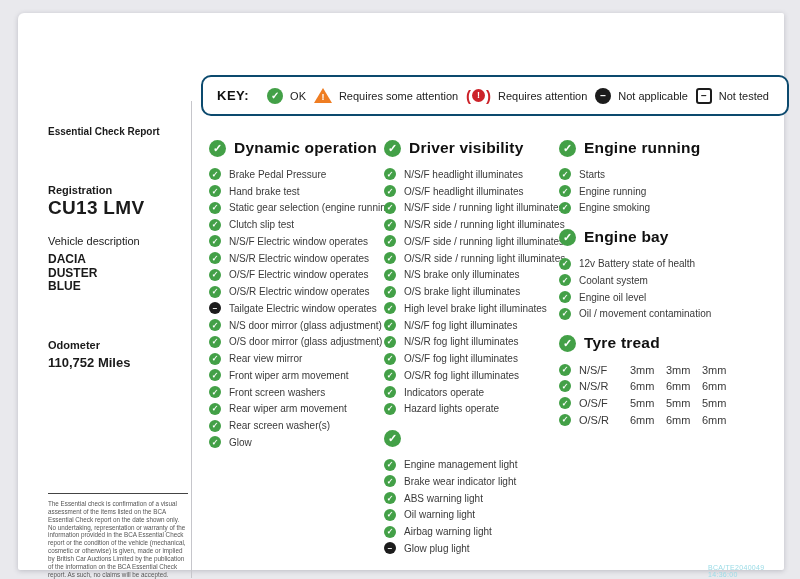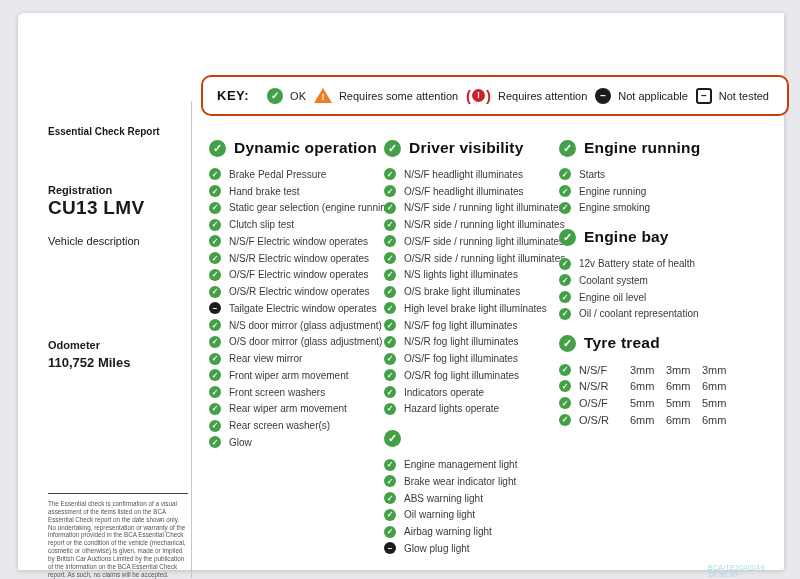--- a/index.html
+++ b/index.html
@@ -10,21 +10,21 @@
     -webkit-font-smoothing:antialiased;
   }
   .card{
     position:absolute;left:18px;top:13px;width:766px;height:557px;
     background:#ffffff;border-radius:6px 2px 2px 2px;
     box-shadow:0 1px 5px rgba(60,60,80,0.25);
   }
   
   .keybox{
     position:absolute;left:183px;top:62px;width:588px;height:41px;
-    border:2px solid #c2410c;border-radius:10px;background:#fff;
+    border:2px solid #0c4a6e;border-radius:10px;background:#fff;
     display:flex;align-items:center;justify-content:space-between;
     padding:0 18px 0 14px;box-sizing:border-box;
   }
   .key-label{font-weight:bold;font-size:13px;color:#111;letter-spacing:0.5px;}
   .key-item{display:flex;align-items:center;gap:7px;}
   .key-item .lbl{font-size:11px;color:#222;}
   
   .ic-ok{display:inline-flex;align-items:center;justify-content:center;
     background:#43a047;color:#fff;border-radius:50%;font-weight:bold;flex:0 0 auto;}
   .ic-na{display:inline-flex;align-items:center;justify-content:center;
@@ -104,20 +104,25 @@
           <span class="ic-nt">−</span>
           <span class="lbl">Not tested</span>
         </span>
       </span>
   </div>
 
   <div class="sb sb-title">Essential Check Report</div>
   <div class="sb sb-reg-label">Registration</div>
   <div class="sb sb-reg">CU13 LMV</div>
   <div class="sb sb-veh-label">Vehicle description</div>
+  <div class="sb sb-veh">
+      <div>DACIA</div>
+      <div>DUSTER</div>
+      <div>BLUE</div>
+    </div>
   <div class="sb sb-odo-label">Odometer</div>
   <div class="sb sb-odo">110,752 Miles</div>
   <div class="sb-rule"></div>
   <div class="sb sb-disclaimer">The Essential check is confirmation of a visual assessment of the items listed on the BCA Essential Check report on the date shown only. No undertaking, representation or warranty of the information provided in the BCA Essential Check report or the condition of the vehicle (mechanical, cosmetic or otherwise) is given, made or implied by British Car Auctions Limited by the publication of the information on the BCA Essential Check report. As such, no claims will be accepted.</div>
 
   <div class="vdivider"></div>
 
   <div class="col" id="col1">
       <div class="sec">
         <div class="sec-header">
@@ -219,21 +224,21 @@
         <div class="item">
           <span class="ic-ok sz-sm">✓</span>
           <span class="lbl">O/S/F side / running light illuminates</span>
         </div>
         <div class="item">
           <span class="ic-ok sz-sm">✓</span>
           <span class="lbl">O/S/R side / running light illuminates</span>
         </div>
         <div class="item">
           <span class="ic-ok sz-sm">✓</span>
-          <span class="lbl">N/S lights light illuminates</span>
+          <span class="lbl">N/S brake only illuminates</span>
         </div>
         <div class="item">
           <span class="ic-ok sz-sm">✓</span>
           <span class="lbl">O/S brake light illuminates</span>
         </div>
         <div class="item">
           <span class="ic-ok sz-sm">✓</span>
           <span class="lbl">High level brake light illuminates</span>
         </div>
         <div class="item">
@@ -322,21 +327,21 @@
         <div class="item">
           <span class="ic-ok sz-sm">✓</span>
           <span class="lbl">Coolant system</span>
         </div>
         <div class="item">
           <span class="ic-ok sz-sm">✓</span>
           <span class="lbl">Engine oil level</span>
         </div>
         <div class="item">
           <span class="ic-ok sz-sm">✓</span>
-          <span class="lbl">Oil / coolant representation</span>
+          <span class="lbl">Oil / movement contamination</span>
         </div>
       </div>
       <div class="sec">
         <div class="sec-header">
           <span class="ic-ok sz-lg">✓</span>
           <span class="sec-title">Tyre tread</span>
         </div>
         <div class="tread-row">
           <span class="ic-wrap">
             <span class="ic-ok sz-sm">✓</span>

